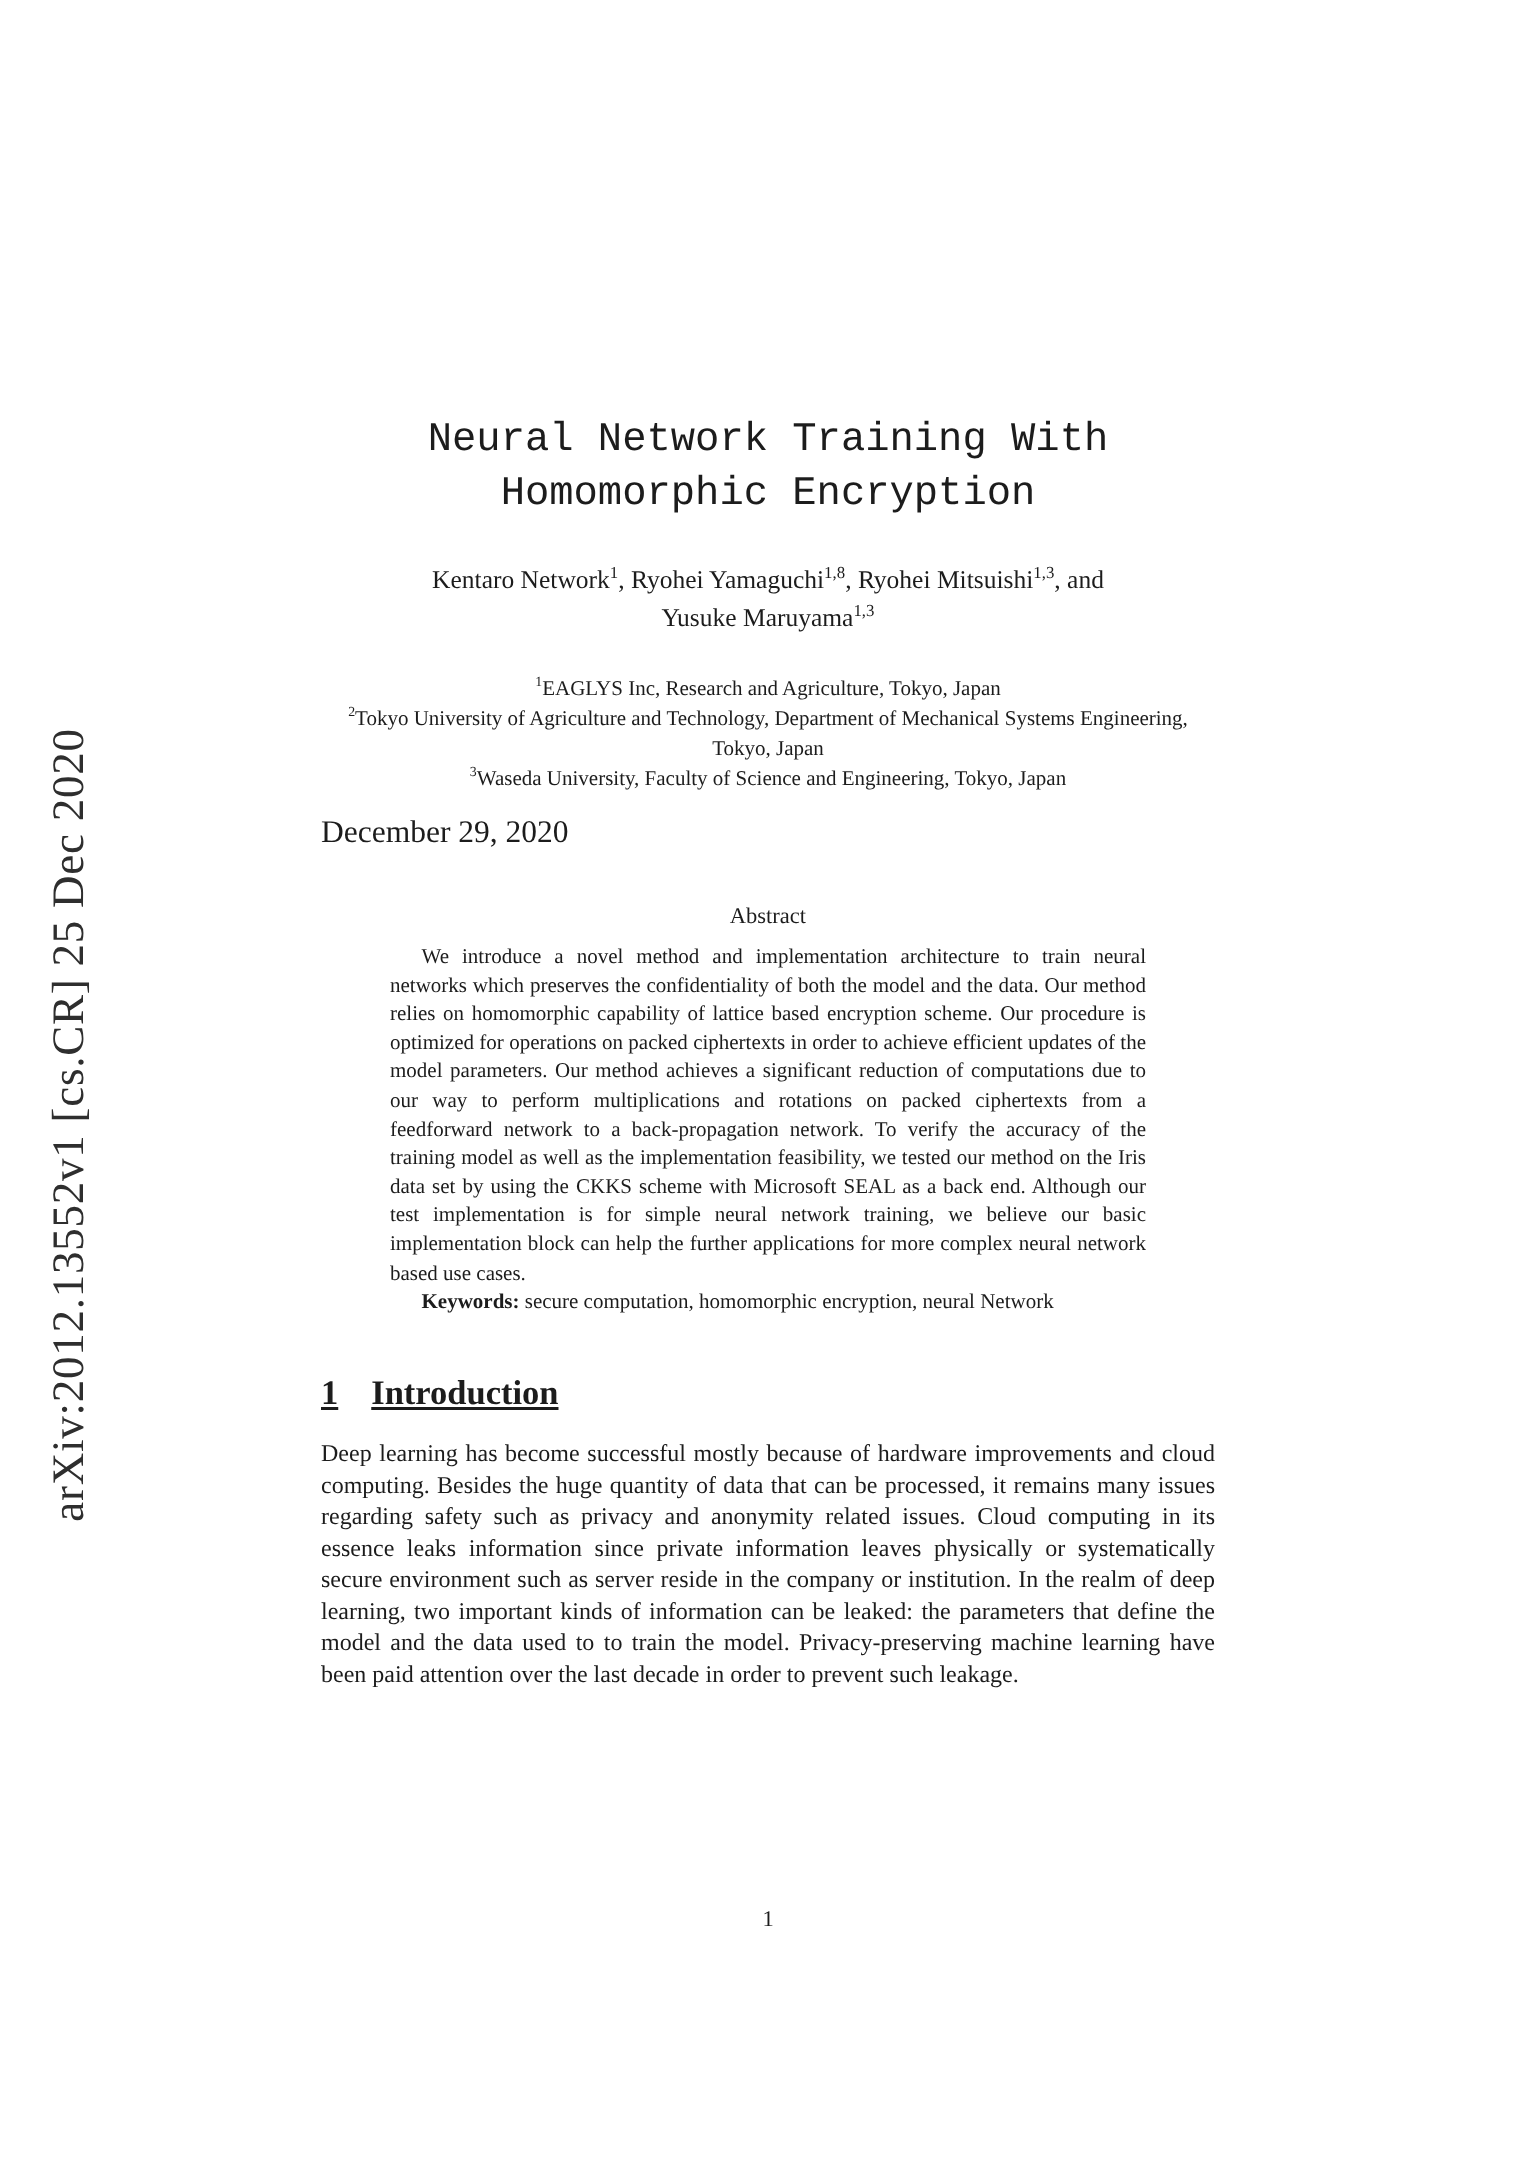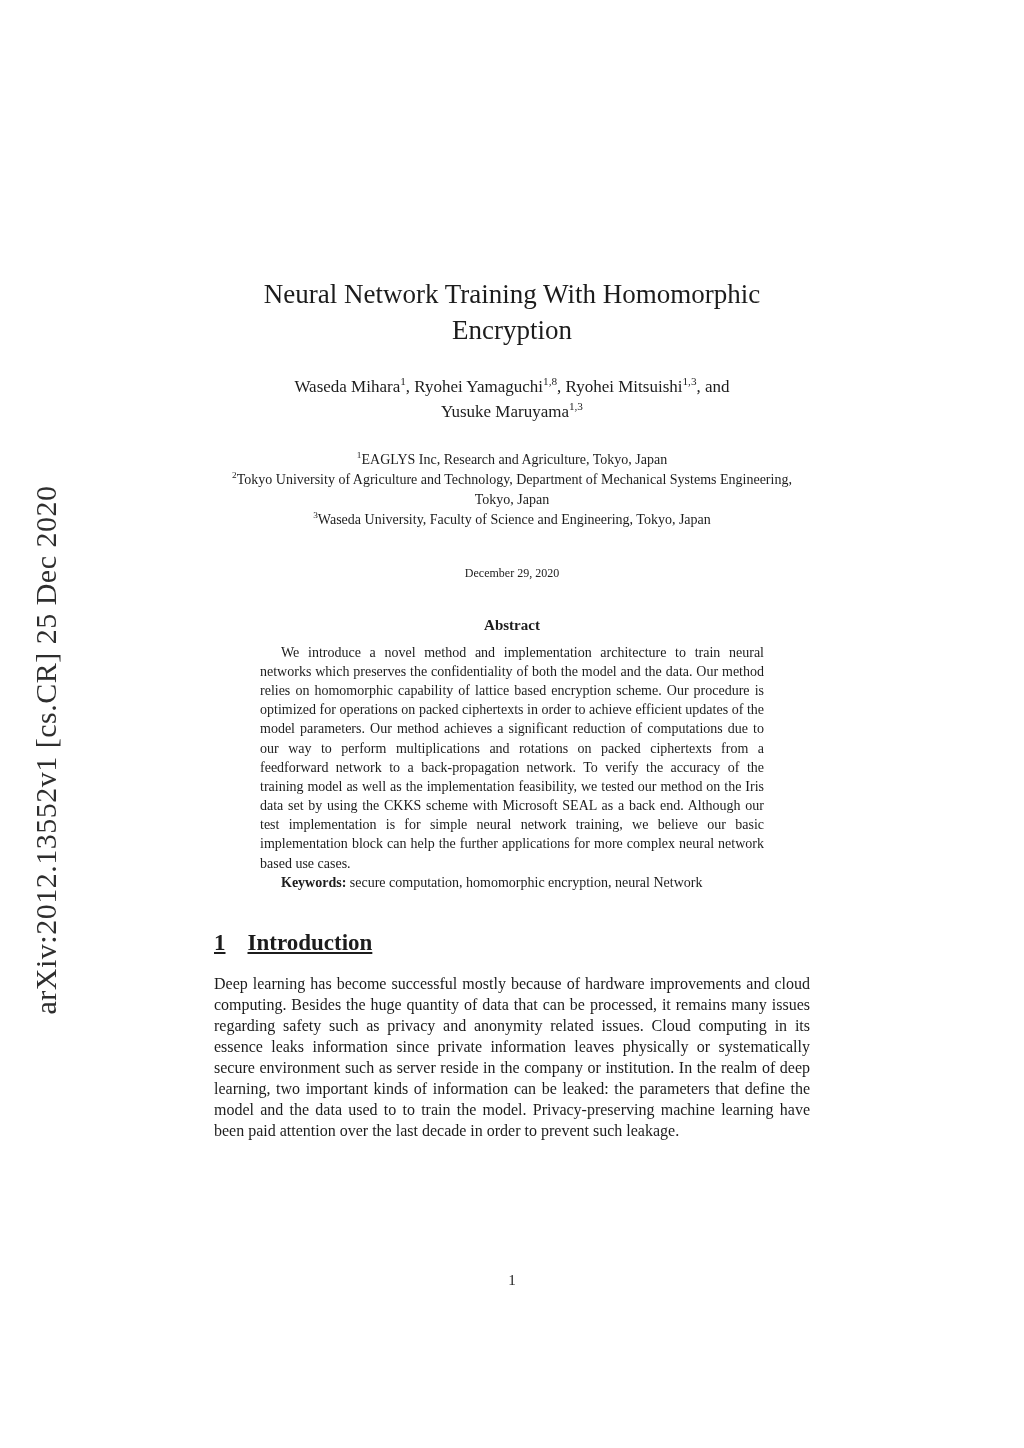--- a/index.html
+++ b/index.html
@@ -29,46 +29,46 @@
     top: 276px;
     width: 596px;
   }
   .title {
     margin: 0 auto;
     max-width: 560px;
     text-align: center;
     font-size: 27px;
     font-weight: normal;
     line-height: 1.35;
+    font-family: Liberation Mono, monospace;
   }
   .authors {
     margin: 26px 0 0 0;
     text-align: center;
     font-size: 17px;
     line-height: 1.45;
   }
   .authors sup, .affil sup { font-size: 66%; line-height: 0; }
   .affils {
     margin-top: 26px;
     text-align: center;
     font-size: 14px;
     line-height: 1.42;
   }
   .affil { margin: 0 auto; max-width: 580px; }
   .date {
-    margin-top: 36px;
-    text-align: center;
-    font-size: 12px;
+    margin-top: 12px;
+    font-size: 21px;
   }
   .abstract {
     margin: 36px 46px 0 46px;
   }
   .abstract-head {
     text-align: center;
-    font-weight: bold;
+    font-weight: normal;
     font-size: 15px;
     margin: 0 0 9px 0;
   }
   .abstract-body, .keywords {
     margin: 0;
     font-size: 14px;
     line-height: 1.37;
     text-align: justify;
     text-indent: 21px;
     font-family: Liberation Serif, serif;
@@ -100,21 +100,21 @@
 <body>
 
 <div class="page">
 
   <div class="watermark">arXiv:2012.13552v1  [cs.CR]  25 Dec 2020</div>
 
   <div class="content">
 
     <h1 class="title">Neural Network Training With Homomorphic Encryption</h1>
 
-    <p class="authors"><span><span>Waseda Mihara</span><sup>1</sup><span>, </span></span><span><span>Ryohei Yamaguchi</span><sup>1,8</sup><span>, </span></span><span><span>Ryohei Mitsuishi</span><sup>1,3</sup><span>, and</span></span><br><span><span>Yusuke Maruyama</span><sup>1,3</sup></span></p>
+    <p class="authors"><span><span>Kentaro Network</span><sup>1</sup><span>, </span></span><span><span>Ryohei Yamaguchi</span><sup>1,8</sup><span>, </span></span><span><span>Ryohei Mitsuishi</span><sup>1,3</sup><span>, and</span></span><br><span><span>Yusuke Maruyama</span><sup>1,3</sup></span></p>
 
     <div class="affils">
       <div class="affil"><sup>1</sup><span>EAGLYS Inc, Research and Agriculture, Tokyo, Japan</span></div>
       <div class="affil"><sup>2</sup><span>Tokyo University of Agriculture and Technology, Department of Mechanical Systems Engineering, Tokyo, Japan</span></div>
       <div class="affil"><sup>3</sup><span>Waseda University, Faculty of Science and Engineering, Tokyo, Japan</span></div>
     </div>
 
     <div class="date">December 29, 2020</div>
 
     <div class="abstract">

